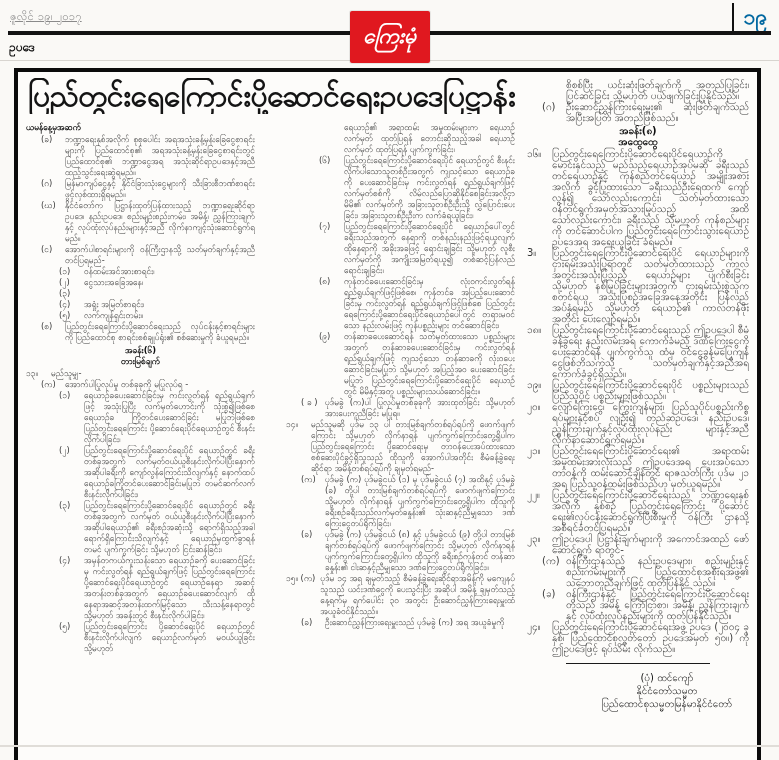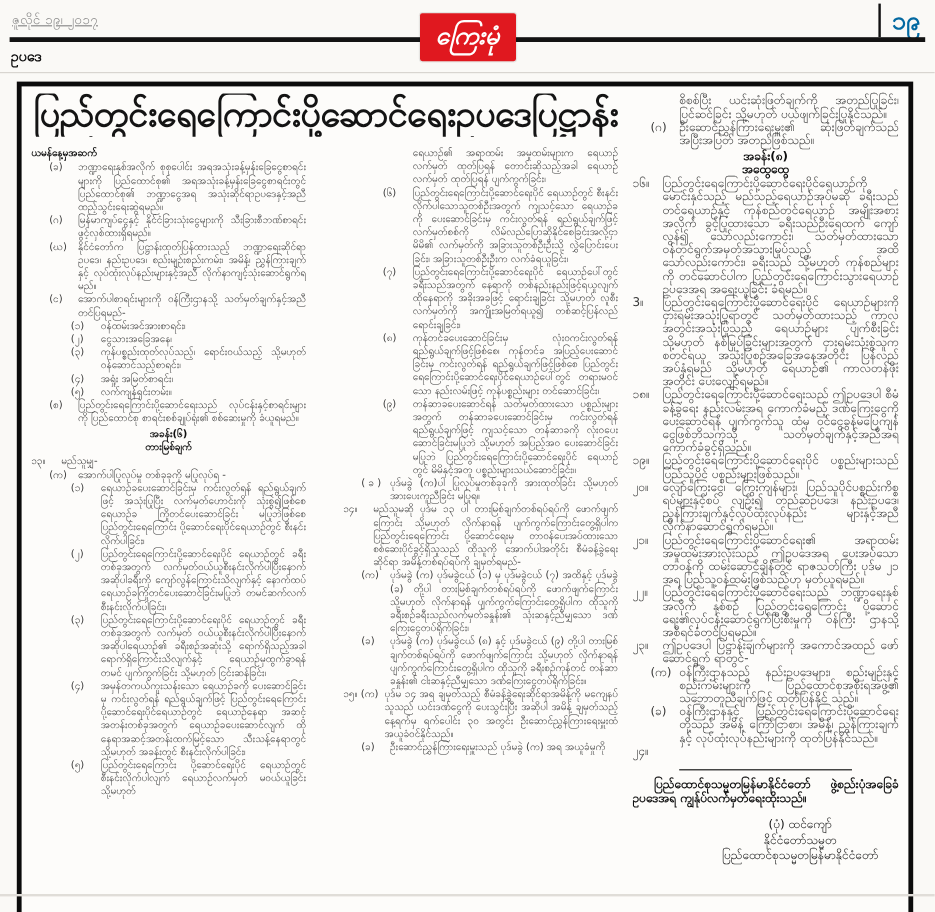--- a/index.html
+++ b/index.html
@@ -8,21 +8,21 @@
     background:#faf9f6;
     font-family:"DejaVu Sans","Liberation Sans",sans-serif;
     color:#383838;overflow:hidden;
   }
   
   .date{position:absolute;top:9px;left:10px;font-size:11px;color:#8a8a8a;letter-spacing:.3px;text-decoration:underline;}
   .pagenum{position:absolute;top:3px;right:12px;font-size:21px;font-weight:bold;color:#0369a1;
            border-left:2px solid #111;padding-left:9px;line-height:28px;text-align:right;}
   .toprule{position:absolute;top:31px;left:8px;right:8px;height:4px;background:#131313;}
   .masthead{position:absolute;top:11px;left:50%;transform:translateX(-50%);
-            width:80px;height:40px;display:flex;align-items:center;justify-content:center;
+            width:80px;height:52px;display:flex;align-items:center;justify-content:center;
             color:#fff;font-size:21px;font-weight:bold;font-style:italic;z-index:3;
             border-radius:2px;box-shadow:0 0 0 1px rgba(0,0,0,.08);}
   .sectionlabel{position:absolute;top:39px;left:9px;font-size:12px;font-weight:800;color:#0d0d0d;}
   .thinline{position:absolute;top:60px;left:0;right:0;height:1px;background:#d8d5d0;}
   .footerline{position:absolute;top:745px;left:0;right:0;height:2px;background:#e0ddd8;}
   
   .lawbox{position:absolute;top:68px;left:14px;width:747px;height:752px;
           border:4px solid #0b0b0b;background:#fdfcfa;box-sizing:border-box;
           padding:4px 8px 6px 8px;display:flex;gap:12px;}
   .leftzone{width:489px;display:flex;flex-direction:column;}
@@ -88,21 +88,20 @@
             <div class="blk item ind2">
               <span class="lbl">(၁)</span>
               <span class="txt">ဝန်ထမ်းအင်အားစာရင်း၊</span>
             </div>
             <div class="blk item ind2">
               <span class="lbl">(၂)</span>
               <span class="txt">ငွေသားအခြေအနေ၊</span>
             </div>
             <div class="blk item ind2">
               <span class="lbl">(၃)</span>
-              <span class="txt">ကုန်ပစ္စည်းထုတ်လုပ်သည့်၊ ရောင်းဝယ်သည့် သို့မဟုတ် ဝန်ဆောင်သည့်စာရင်း၊</span>
             </div>
             <div class="blk item ind2">
               <span class="lbl">(၄)</span>
               <span class="txt">အရှုံး အမြတ်စာရင်း၊</span>
             </div>
             <div class="blk item ind2">
               <span class="lbl">(၅)</span>
               <span class="txt">လက်ကျန်ရှင်းတမ်း။</span>
             </div>
             <div class="blk item ind1">
@@ -232,23 +231,23 @@
         <div class="blk item ind1">
           <span class="lbl">(က)</span>
           <span class="txt">ဝန်ကြီးဌာနသည် နည်းဥပဒေများ၊ စည်းမျဉ်းနှင့်စည်းကမ်းများကို ပြည်ထောင်စုအစိုးရအဖွဲ့၏ သဘောတူညီချက်ဖြင့် ထုတ်ပြန်နိုင် သည်။</span>
         </div>
         <div class="blk item ind1">
           <span class="lbl">(ခ)</span>
           <span class="txt">ဝန်ကြီးဌာနနှင့် ပြည်တွင်းရေကြောင်းပို့ဆောင်ရေးတို့သည် အမိန့် ကြော်ငြာစာ၊ အမိန့်၊ ညွှန်ကြားချက်နှင့် လုပ်ထုံးလုပ်နည်းများကို ထုတ်ပြန်နိုင်သည်။</span>
         </div>
         <div class="blk section">
           <span class="lbl">၂၄။</span>
+          <span class="txt">ပြည်တွင်းရေကြောင်းပို့ဆောင်ရေးအဖွဲ့ ဥပဒေ (၂၀၀၄ ခုနှစ်၊ ပြည်ထောင်စုလွှတ်တော် ဥပဒေအမှတ် ၅၀။) ကို ဤဥပဒေဖြင့် ရုပ်သိမ်း လိုက်သည်။</span>
         </div>
         <div class="blk rule"></div>
-        <div class="blk attest">ပြည်ထောင်စုသမ္မတမြန်မာနိုင်ငံတော် ဖွဲ့စည်းပုံအခြေခံဥပဒေအရ ကျွန်ုပ်လက်မှတ်ရေးထိုးသည်။</div>
         <div class="blk sigline first">(ပုံ) ထင်ကျော်</div>
         <div class="blk sigline">နိုင်ငံတော်သမ္မတ</div>
         <div class="blk sigline">ပြည်ထောင်စုသမ္မတမြန်မာနိုင်ငံတော်</div>
       </div>
   </div>
 
   <div class="footerline"></div>
 </div>
 
 </body></html>

